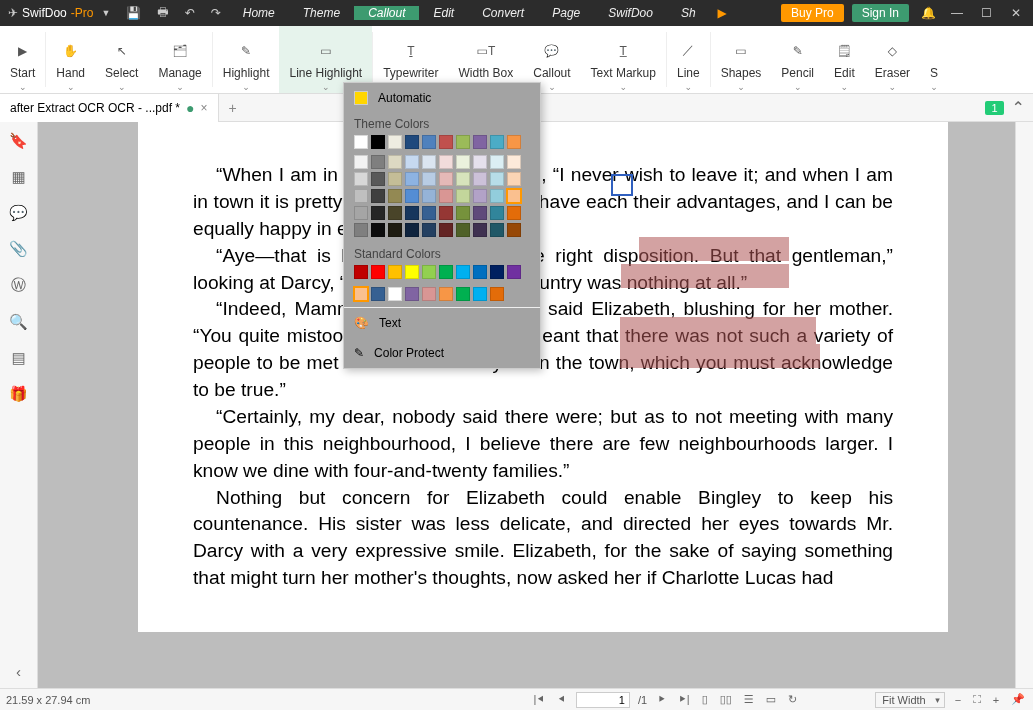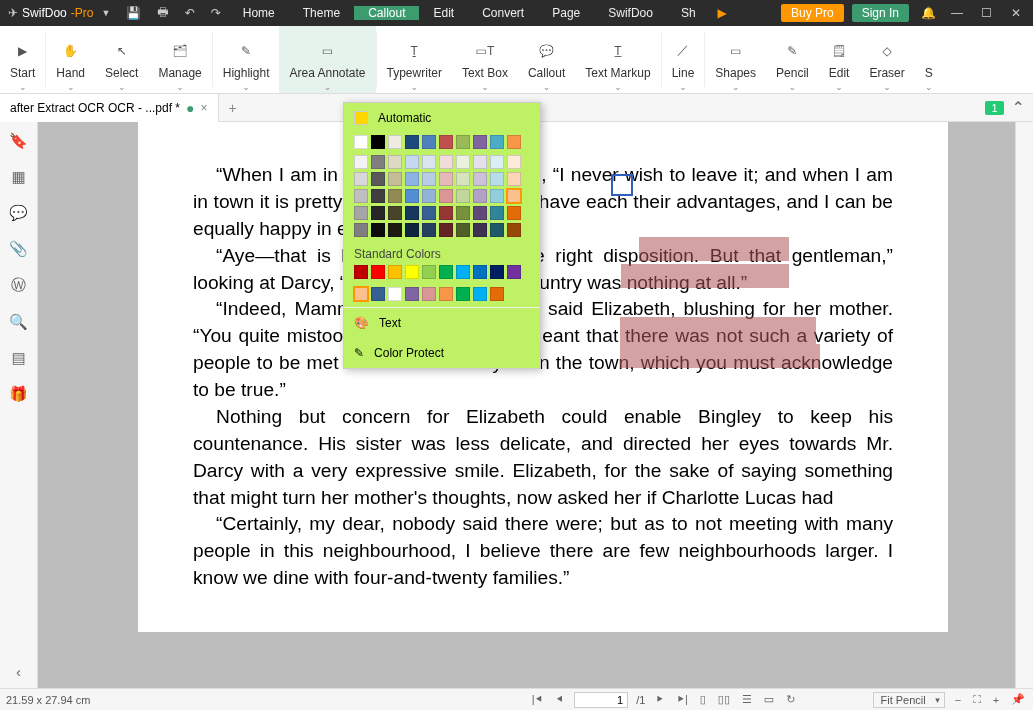--- a/index.html
+++ b/index.html
@@ -5,21 +5,21 @@
 * { margin: 0; padding: 0; box-sizing: border-box; font-family: "Segoe UI", Arial, sans-serif; }
 body { width: 1033px; height: 710px; overflow: hidden; background: #fff; position: relative; }
 
 
 .titlebar { height: 26px; background: #2c2c2c; display: flex; align-items: center; color: #ccc; font-size: 12px; }
 .titlebar .logo { padding: 0 8px; display: flex; align-items: center; gap: 4px; }
 .titlebar .logo-text { color: #fff; }
 .titlebar .logo-pro { color: #ff9800; }
 .titlebar .tb-btn { padding: 0 8px; height: 26px; display: flex; align-items: center; cursor: pointer; }
 .titlebar .menu { display: flex; }
-.titlebar .menu-item { padding: 0 14px; height: 14px; display: flex; align-items: center; color: #eee; cursor: pointer; }
+.titlebar .menu-item { padding: 0 14px; height: 14px; display: flex; align-items: center; color: #eee; cursor: pointer; font-style: italic; }
 .titlebar .menu-item.active { background: #3d9b70; color: #fff; }
 .titlebar .spacer { flex: 1; }
 .titlebar .buy { background: #ff9800; color: #fff; padding: 2px 10px; border-radius: 2px; margin: 0 4px; }
 .titlebar .signin { background: #3d9b70; color: #fff; padding: 2px 10px; border-radius: 2px; margin: 0 4px; }
 .titlebar .win-btn { width: 30px; text-align: center; }
 
 
 .ribbon { height: 68px; border-bottom: 1px solid #ddd; display: flex; align-items: stretch; overflow: hidden; background: #fff; }
 .ribbon-item { display: flex; flex-direction: column; align-items: center; justify-content: center; padding: 0 10px; font-size: 12px; color: #333; position: relative; cursor: pointer; }
 .ribbon-item.active { background: #e6f3ec; }
@@ -45,21 +45,21 @@
 
 .rightbar { width: 18px; background: #f6f6f6; border-left: 1px solid #ddd; }
 .viewport { flex: 1; background: #bdbdbd; position: relative; overflow: hidden; }
 .page { position: absolute; left: 100px; top: 0; width: 810px; background: #fff; padding: 40px 55px 40px 55px; font-family: Georgia, 'Times New Roman', serif; font-size: 19.2px; line-height: 1.4; color: #000; text-align: justify; }
 .page p { margin-bottom: 0px; text-indent: 1.2em; }
 
 .hl { position: absolute; background: rgba(175, 86, 86, 0.55); pointer-events: none; }
 .sel-box { position: absolute; border: 2px solid #2f5fbf; width: 22px; height: 22px; }
 
 
-.popup { position: absolute; left: 343px; top: 102px; width: 198px; background: #bef264; border: 1px solid #ccc; box-shadow: 2px 2px 8px rgba(0,0,0,0.25); z-index: 50; font-size: 12px; }
+.popup { position: absolute; left: 343px; top: 82px; width: 198px; background: #a3a3a3; border: 1px solid #ccc; box-shadow: 2px 2px 8px rgba(0,0,0,0.25); z-index: 50; font-size: 12px; }
 .popup .prow { padding: 8px 10px; display: flex; align-items: center; gap: 10px; }
 .popup .sect { padding: 4px 10px 2px; color: #444; }
 .popup .swgrid { padding: 2px 10px 6px; display: flex; flex-wrap: wrap; gap: 3px; }
 .sw { width: 14px; height: 14px; border: 1px solid rgba(0,0,0,0.15); cursor: pointer; }
 .sw.sel { outline: 2px solid #ff9800; outline-offset: -1px; }
 .popup .auto-sw { width: 14px; height: 14px; background: #ffd600; border: 1px solid #ccc; }
 .popup hr { border: none; border-top: 1px solid #eee; }
 
 
 .statusbar { position: absolute; bottom: 0; left: 0; right: 0; height: 22px; background: #f6f6f6; border-top: 1px solid #ddd; display: flex; align-items: center; font-size: 11px; color: #555; padding: 0 6px; gap: 8px; }
@@ -127,32 +127,32 @@
       <div class="dd">⌄</div>
     </div>
     <div class="ribbon-sep"></div>
     <div class="ribbon-item">
       <div class="ricon">✎</div>
       <div>Highlight</div>
       <div class="dd">⌄</div>
     </div>
     <div class="ribbon-item active">
       <div class="ricon">▭</div>
-      <div>Area Annotate</div>
+      <div>Line Highlight</div>
       <div class="dd">⌄</div>
     </div>
     <div class="ribbon-sep"></div>
     <div class="ribbon-item">
       <div class="ricon">Ṯ</div>
       <div>Typewriter</div>
       <div class="dd">⌄</div>
     </div>
     <div class="ribbon-item">
       <div class="ricon">▭T</div>
-      <div>Text Box</div>
+      <div>Width Box</div>
       <div class="dd">⌄</div>
     </div>
     <div class="ribbon-item">
       <div class="ricon">💬</div>
       <div>Callout</div>
       <div class="dd">⌄</div>
     </div>
     <div class="ribbon-item">
       <div class="ricon">T̲</div>
       <div>Text Markup</div>
@@ -216,39 +216,40 @@
     <span class="sicon">▤</span>
     <span class="sicon gift">🎁</span>
     <span class="sicon collapse">‹</span>
   </div>
 
   <div class="viewport">
     <div class="page">
       <p>“When I am in the country,” he replied, “I never wish to leave it; and when I am in town it is pretty much the same. They have each their advantages, and I can be equally happy in either.”</p>
       <p>“Aye—that is because you have the right disposition. But that gentleman,” looking at Darcy, “seemed to think the country was nothing at all.”</p>
       <p>“Indeed, Mamma, you are mistaken,” said Elizabeth, blushing for her mother. “You quite mistook Mr. Darcy. He only meant that there was not such a variety of people to be met with in the country as in the town, which you must acknowledge to be true.”</p>
+      <p>“Certainly, my dear, nobody said there were; but as to not meeting with many people in this neighbourhood, I believe there are few neighbourhoods larger. I know we dine with four-and-twenty families.”</p>
       <p>Nothing but concern for Elizabeth could enable Bingley to keep his countenance. His sister was less delicate, and directed her eyes towards Mr. Darcy with a very expressive smile. Elizabeth, for the sake of saying something that might turn her mother's thoughts, now asked her if Charlotte Lucas had</p>
-      <p>“Certainly, my dear, nobody said there were; but as to not meeting with many people in this neighbourhood, I believe there are few neighbourhoods larger. I know we dine with four-and-twenty families.”</p>
     </div>
 
     <div class="hl" style="left:601px; top:115px; width:150px; height:24px"></div>
     <div class="hl" style="left:583px; top:142px; width:168px; height:24px"></div>
     <div class="hl" style="left:582px; top:195px; width:196px; height:27px"></div>
     <div class="hl" style="left:582px; top:222px; width:200px; height:24px"></div>
     <div class="sel-box" style="left:573px; top:52px"></div>
   </div>
 
   <div class="rightbar"></div>
 </div>
 
 <div class="popup">
   <div class="prow">
     <span class="auto-sw"></span>
     <span>Automatic</span>
   </div>
+  <div class="sect">Theme Colors</div>
   <div class="swgrid" id="theme-row1">
       <div class="sw" style="background: rgb(255, 255, 255);"></div>
       <div class="sw" style="background: rgb(0, 0, 0);"></div>
       <div class="sw" style="background: rgb(238, 236, 225);"></div>
       <div class="sw" style="background: rgb(31, 73, 125);"></div>
       <div class="sw" style="background: rgb(79, 129, 189);"></div>
       <div class="sw" style="background: rgb(192, 80, 77);"></div>
       <div class="sw" style="background: rgb(155, 187, 89);"></div>
       <div class="sw" style="background: rgb(128, 100, 162);"></div>
       <div class="sw" style="background: rgb(75, 172, 198);"></div>
@@ -350,19 +351,19 @@
   <span>/1</span>
   <span class="sicon2">⯈</span>
   <span class="sicon2">⯈|</span>
   <span class="sicon2">▯</span>
   <span class="sicon2">▯▯</span>
   <span class="sicon2">☰</span>
   <span class="sicon2">▭</span>
   <span class="sicon2">↻</span>
   <span style="width:60px"></span>
   <div class="zoom-sel">
-      <span>Fit Pencil</span>
+      <span>Fit Width</span>
     </div>
   <span class="sicon2">−</span>
   <span class="sicon2">⛶</span>
   <span class="sicon2">+</span>
   <span class="sicon2 pin">📌</span>
 </div>
 
 </body></html>

